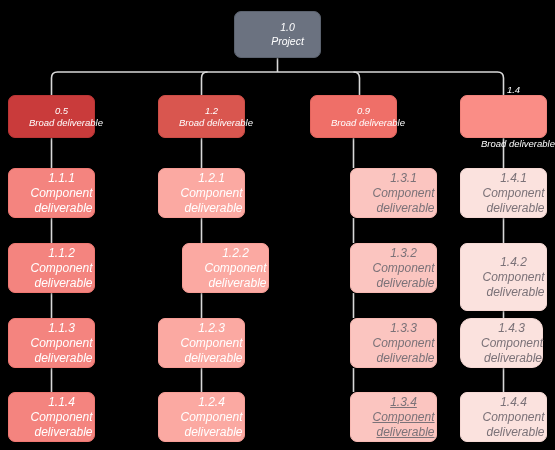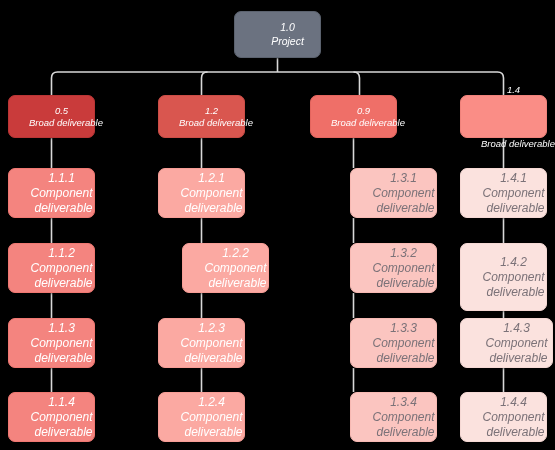--- a/index.html
+++ b/index.html
@@ -188,34 +188,34 @@
     <span class="label">Component deliverable</span>
   </div>
   <div class="node lvl2 c3" style="left:310px; top:243px; width:87px; height:50px;">
     <span class="code">1.3.2</span>
     <span class="label">Component deliverable</span>
   </div>
   <div class="node lvl2 c3" style="left:310px; top:318px; width:87px; height:50px;">
     <span class="code">1.3.3</span>
     <span class="label">Component deliverable</span>
   </div>
-  <div class="node lvl2 c3" style="left:310px; top:392px; width:87px; height:50px;">
+  <div class="node lvl2 c3" style="left:310px; top:392px; width:87px; height:50px;text-decoration:underline;">
     <span class="code">1.3.4</span>
     <span class="label">Component deliverable</span>
   </div>
 
   <div class="node lvl2 c4" style="left:460px; top:168px; width:87px; height:50px;">
     <span class="code">1.4.1</span>
     <span class="label">Component deliverable</span>
   </div>
   <div class="node lvl2 c4" style="left:460px; top:243px; width:87px; height:68px;">
     <span class="code">1.4.2</span>
     <span class="label">Component deliverable</span>
   </div>
-  <div class="node lvl2 c4" style="left:460px; top:318px; width:93px; height:50px;">
+  <div class="node lvl2 c4" style="left:460px; top:318px; width:83px; height:50px;border-radius:11px;">
     <span class="code">1.4.3</span>
     <span class="label">Component deliverable</span>
   </div>
   <div class="node lvl2 c4" style="left:460px; top:392px; width:87px; height:50px;">
     <span class="code">1.4.4</span>
     <span class="label">Component deliverable</span>
   </div>
 
 </div>
 

